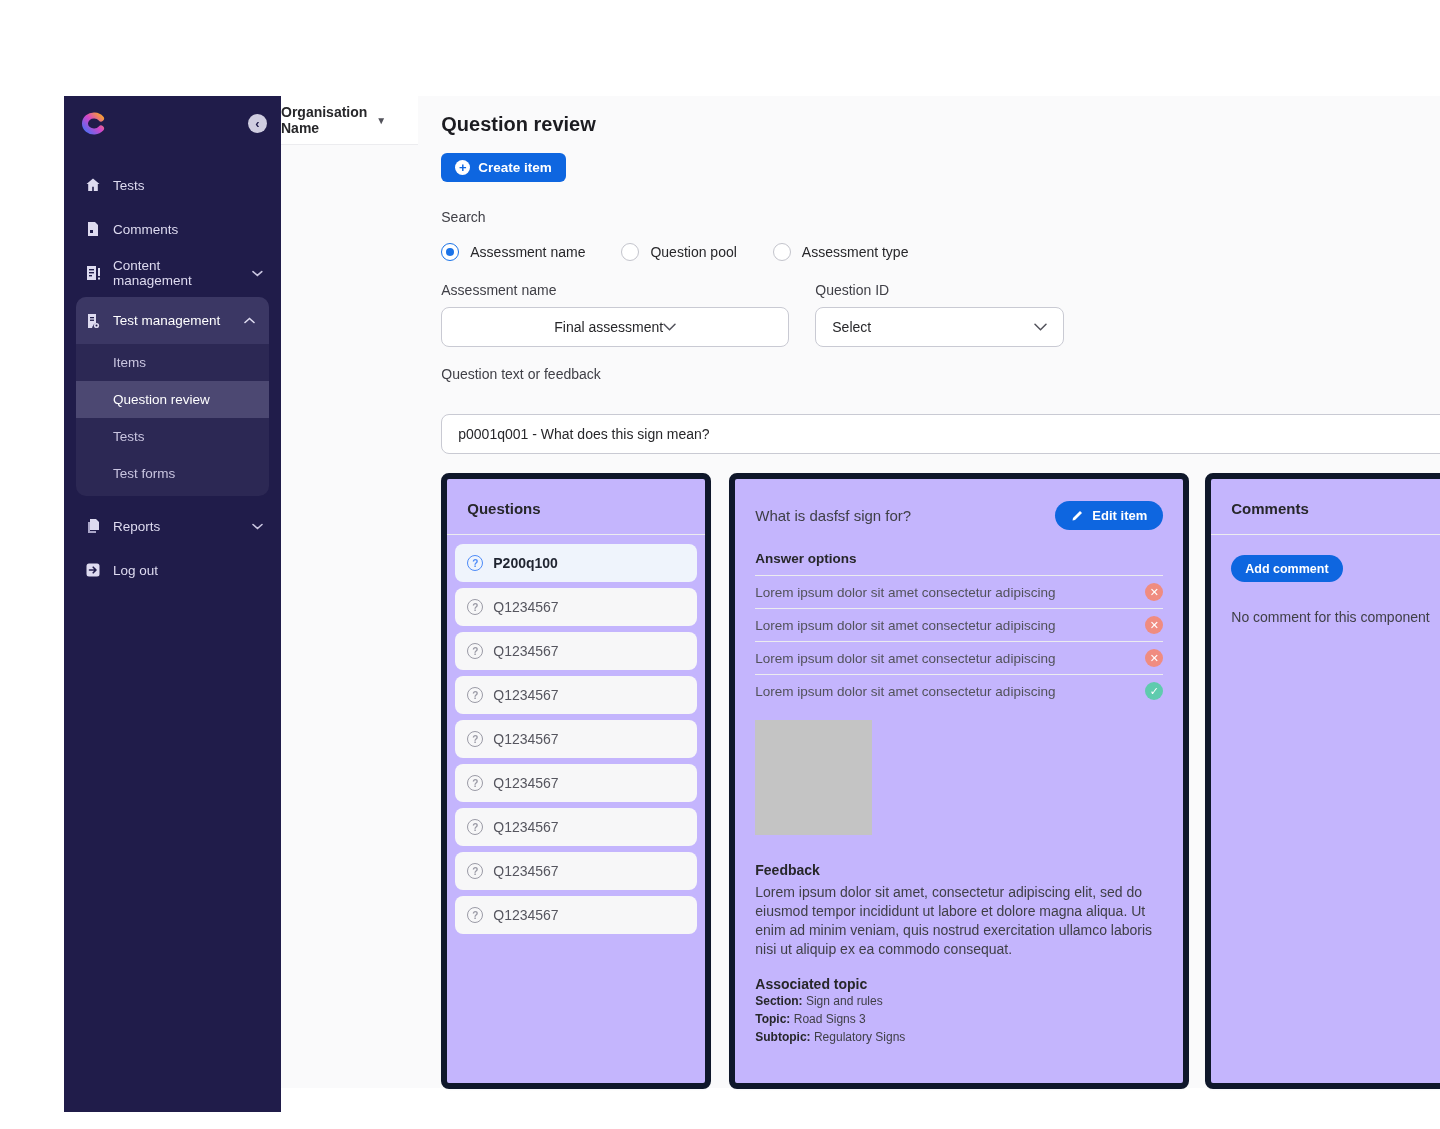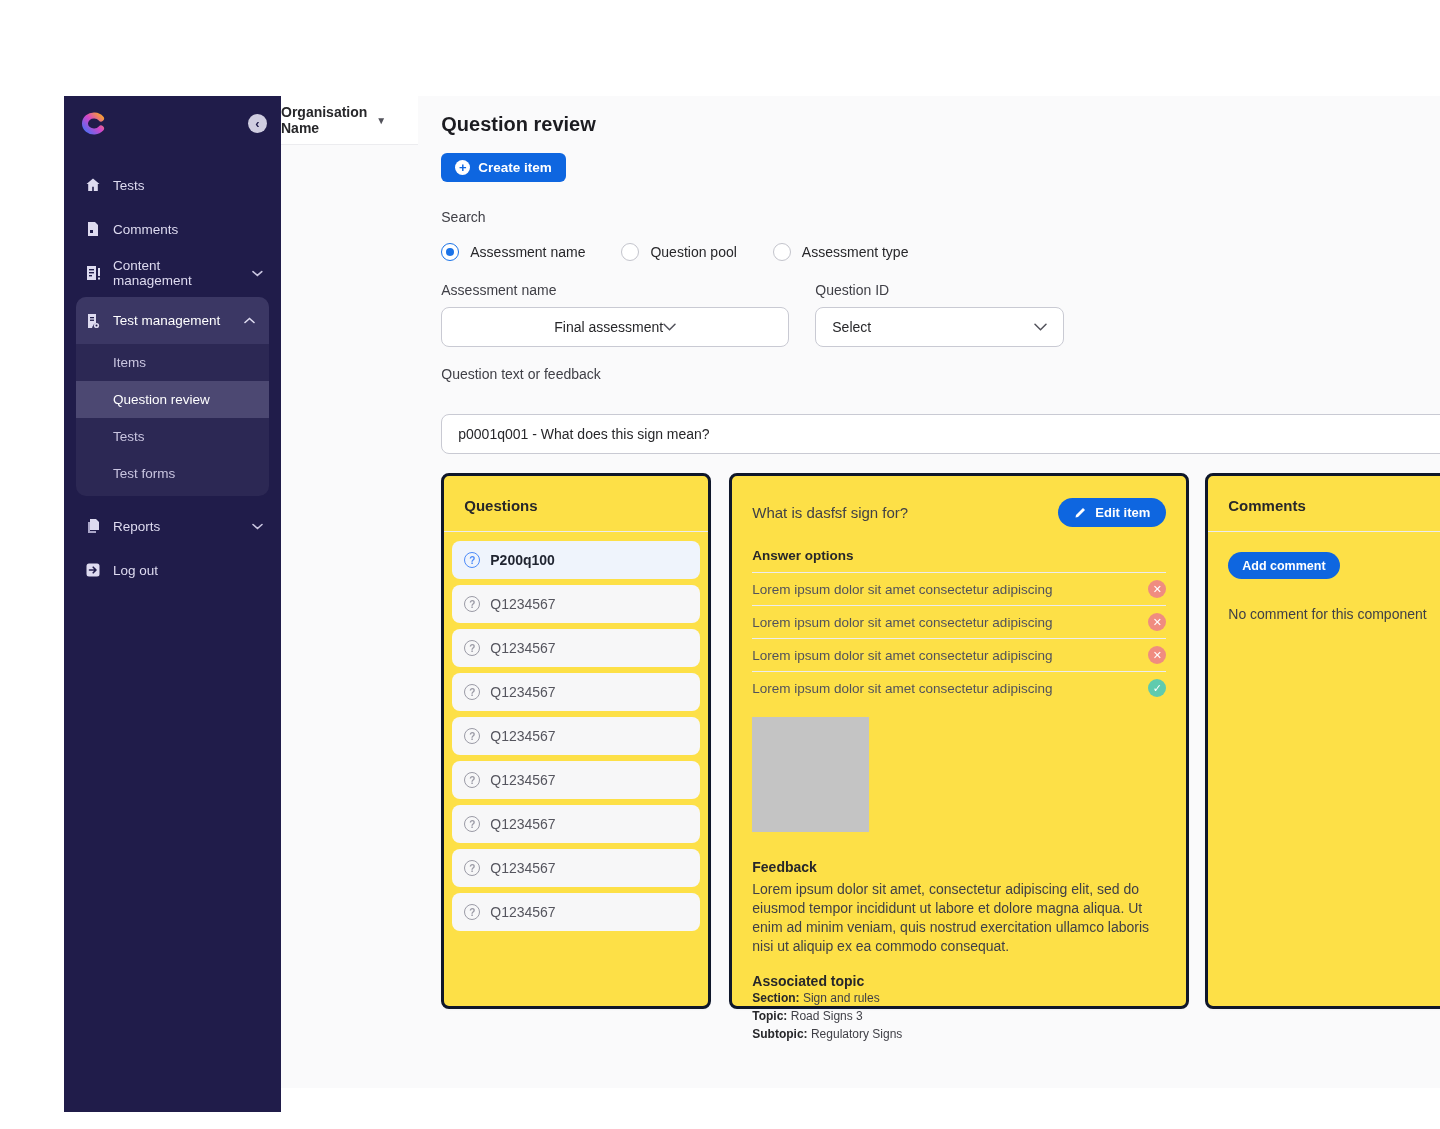--- a/index.html
+++ b/index.html
@@ -62,21 +62,21 @@
   .fields-row { display:flex; gap:26px; margin-bottom:19px; }
   .field label { display:block; font-size:14px; color:#3f3f46; margin-bottom:9px; }
   .select { height:40px; border:1px solid #c9cad3; border-radius:8px; background:#ffffff;
     display:flex; align-items:center; justify-content:space-between; padding:0 16px;
     font-size:14px; color:#27272a; cursor:pointer; }
   .w-348 { width:348px;justify-content:center; } .w-249 { width:249px; } .w-full { width:1144px;margin-top:32px; }
   .field.block { margin-bottom:19px; }
 
   
   .panels { display:flex; gap:18px; }
-  .panel { background:#fde047; border:3px solid #0f172a; border-radius:8px; height:536px;
+  .panel { background:#c4b5fd; border:6px solid #0f172a; border-radius:8px; height:616px;
     box-shadow:0 1px 2px rgba(16,24,40,.03); }
   .panel-head { padding:21px 20px 17px; border-bottom:1px solid #ececef;
     font-size:15px; font-weight:bold; color:#27272a; }
   .p-questions { width:270px; } .p-detail { width:460px; margin-right:-2px; } .p-comments { width:272px; }
 
   .q-list { padding:9px 8px; }
   .q-item { height:38px; border-radius:8px; background:#f7f7f8; margin-bottom:6px;
     display:flex; align-items:center; padding-left:12px; gap:10px; font-size:14px;
     color:#55555e; cursor:pointer; }
   .q-item.selected { background:#eff4fc; color:#1f2430; font-weight:bold; }

